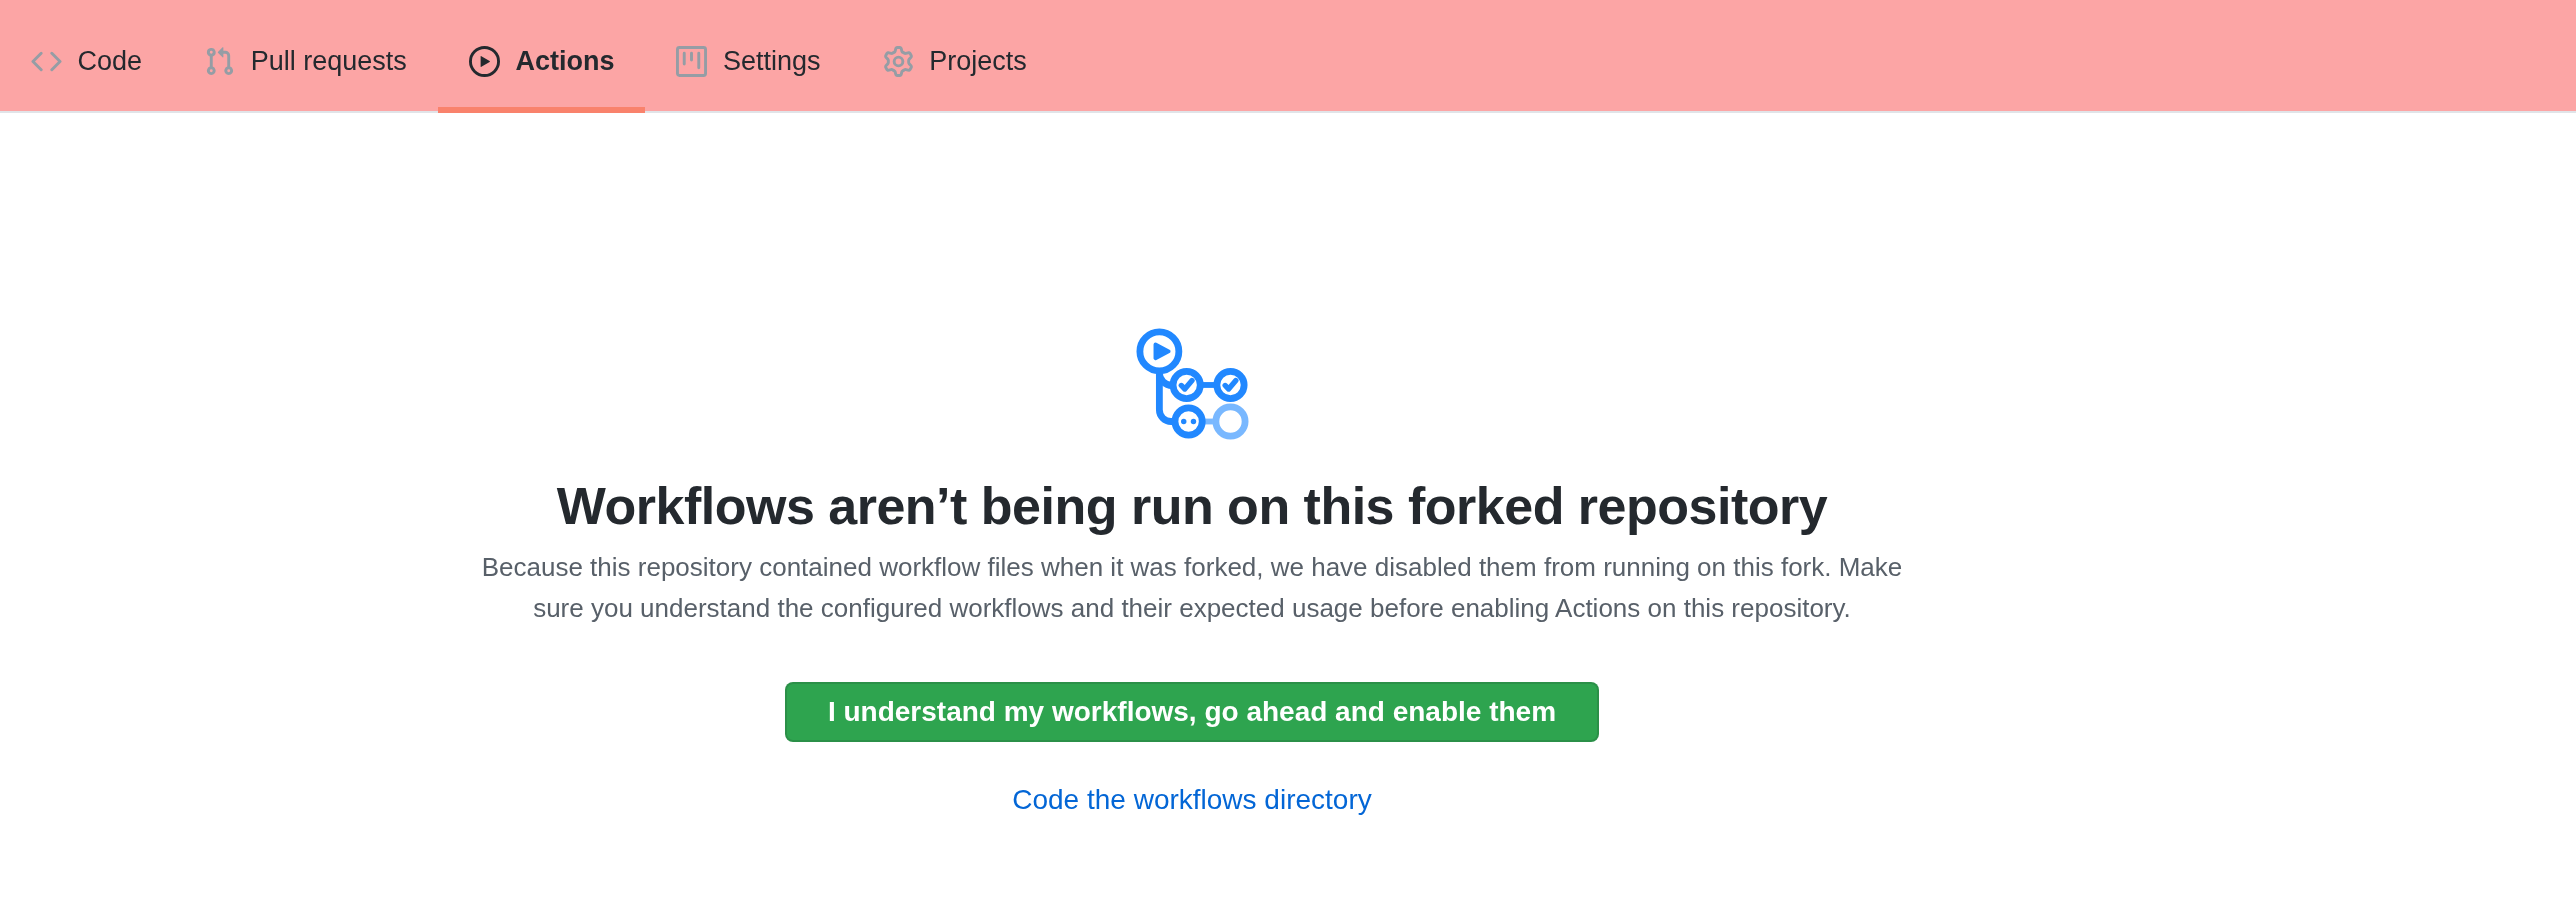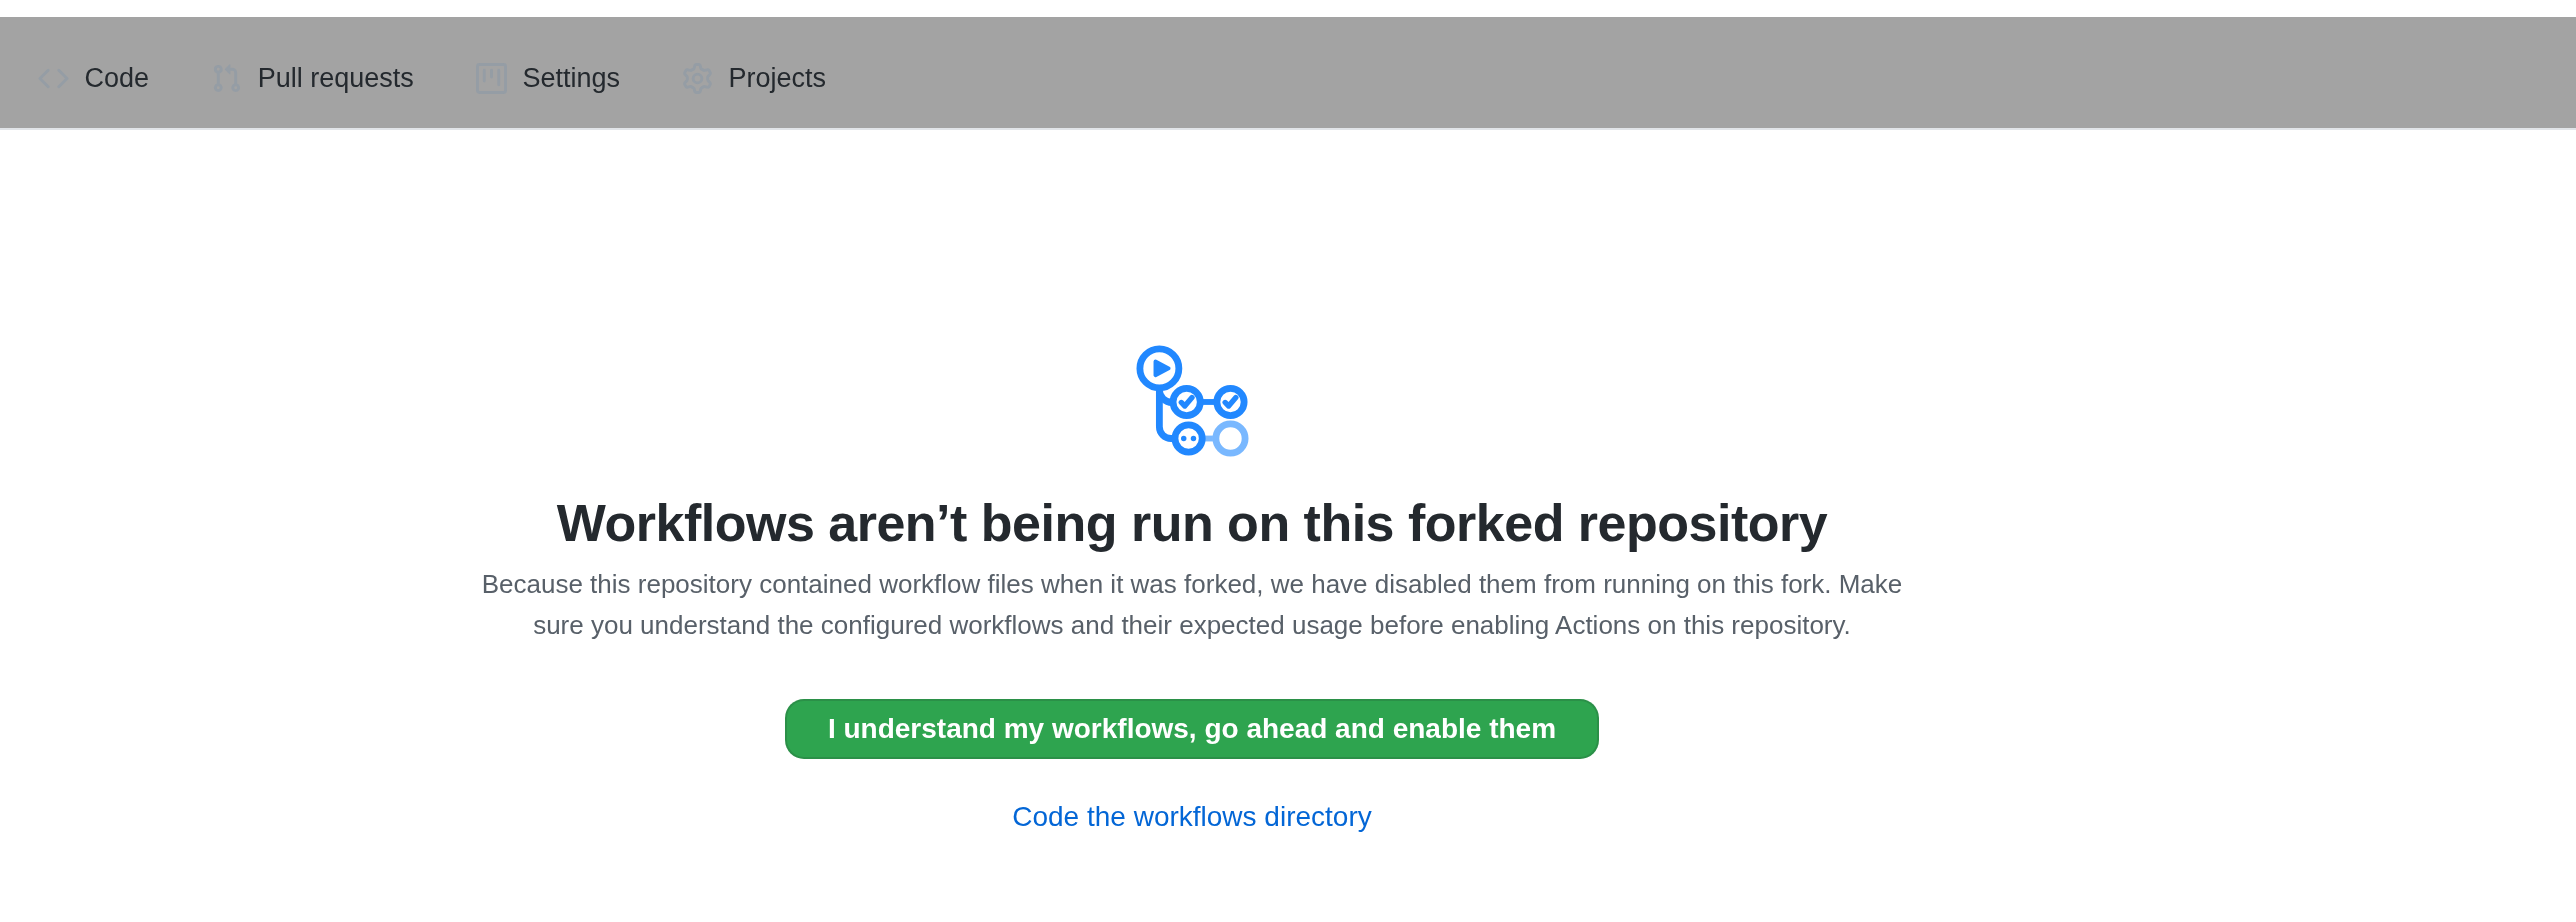--- a/index.html
+++ b/index.html
@@ -11,26 +11,25 @@
     font-family: "Liberation Sans", "DejaVu Sans", sans-serif;
     overflow: hidden;
     -webkit-font-smoothing: antialiased;
   }
 
   
   .tabbar {
     box-sizing: border-box;
     width: 100%;
     height: 113px;
-    background: #a3a3a3;
+    background: #fca5a5;
     border-bottom: 2px solid #e1e4e8;
     display: flex;
     align-items: stretch;
-    padding-left: 7px;
-    margin-top: 17px;
+    padding-left: 0;
   }
   .tab {
     position: relative;
     display: flex;
     align-items: center;
     padding: 11.7px 31px 0 31px;
     font-size: 27px;
     line-height: 31px;
     color: #24292e;
     text-decoration: none;
@@ -95,21 +94,21 @@
     box-sizing: border-box;
     height: 60px;
     padding: 0 41px;
     background: #2ea44f;
     color: #ffffff;
     font-family: inherit;
     font-size: 28px;
     font-weight: 700;
     line-height: 56px;
     border: 2px solid rgba(27, 31, 35, 0.15);
-    border-radius: 19px;
+    border-radius: 8px;
     cursor: pointer;
   }
   .bs-link-row { margin-top: 41px; }
   .bs-link {
     font-size: 28px;
     line-height: 33px;
     color: #0366d6;
     text-decoration: none;
     cursor: pointer;
   }
@@ -126,20 +125,26 @@
     <span>Code</span>
   </a>
 
   <a class="tab">
     <svg class="octicon" viewBox="0 0 16 16" aria-hidden="true">
         <path fill-rule="evenodd" d="M7.177 3.073L9.573.677A.25.25 0 0110 .854v4.792a.25.25 0 01-.427.177L7.177 3.427a.25.25 0 010-.354zM3.75 2.5a.75.75 0 100 1.5.75.75 0 000-1.5zm-2.25.75a2.25 2.25 0 113 2.122v5.256a2.251 2.251 0 11-1.5 0V5.372A2.25 2.25 0 011.5 3.25zM11 2.5h-1V4h1a1 1 0 011 1v5.628a2.251 2.251 0 101.5 0V5A2.5 2.5 0 0011 2.5zm1 10.25a.75.75 0 111.5 0 .75.75 0 01-1.5 0zM3.75 12a.75.75 0 100 1.5.75.75 0 000-1.5z"></path>
       </svg>
     <span>Pull requests</span>
   </a>
 
+  <a class="tab active">
+    <svg class="octicon" viewBox="0 0 16 16" aria-hidden="true">
+        <path fill-rule="evenodd" d="M1.5 8a6.5 6.5 0 1113 0 6.5 6.5 0 01-13 0zM8 0a8 8 0 100 16A8 8 0 008 0zM6.379 5.227A.25.25 0 006 5.442v5.117a.25.25 0 00.379.214l4.264-2.559a.25.25 0 000-.428L6.379 5.227z"></path>
+      </svg>
+    <span>Actions</span>
+  </a>
 
   <a class="tab">
     <svg class="octicon" viewBox="0 0 16 16" aria-hidden="true">
         <path fill-rule="evenodd" d="M1.75 0A1.75 1.75 0 000 1.75v12.5C0 15.216.784 16 1.75 16h12.5A1.75 1.75 0 0016 14.25V1.75A1.75 1.75 0 0014.25 0H1.75zM1.5 1.75a.25.25 0 01.25-.25h12.5a.25.25 0 01.25.25v12.5a.25.25 0 01-.25.25H1.75a.25.25 0 01-.25-.25V1.75zM11.75 3a.75.75 0 00-.75.75v7.5a.75.75 0 001.5 0v-7.5a.75.75 0 00-.75-.75zm-8.25.75a.75.75 0 011.5 0v5.5a.75.75 0 01-1.5 0v-5.5zM8 3a.75.75 0 00-.75.75v3.5a.75.75 0 001.5 0v-3.5A.75.75 0 008 3z"></path>
       </svg>
     <span>Settings</span>
   </a>
 
   <a class="tab">
     <svg class="octicon" viewBox="0 0 16 16" aria-hidden="true">

